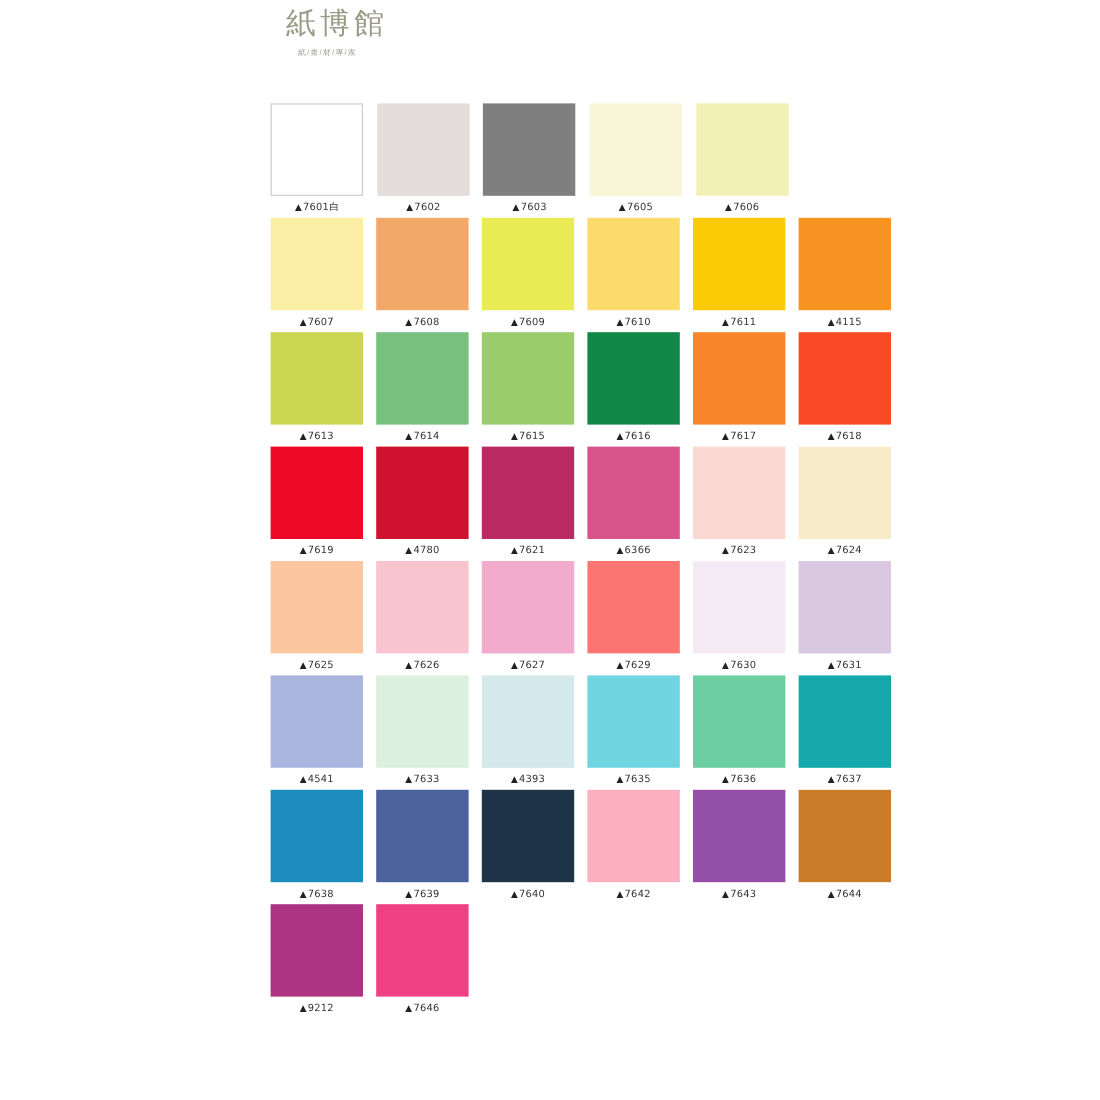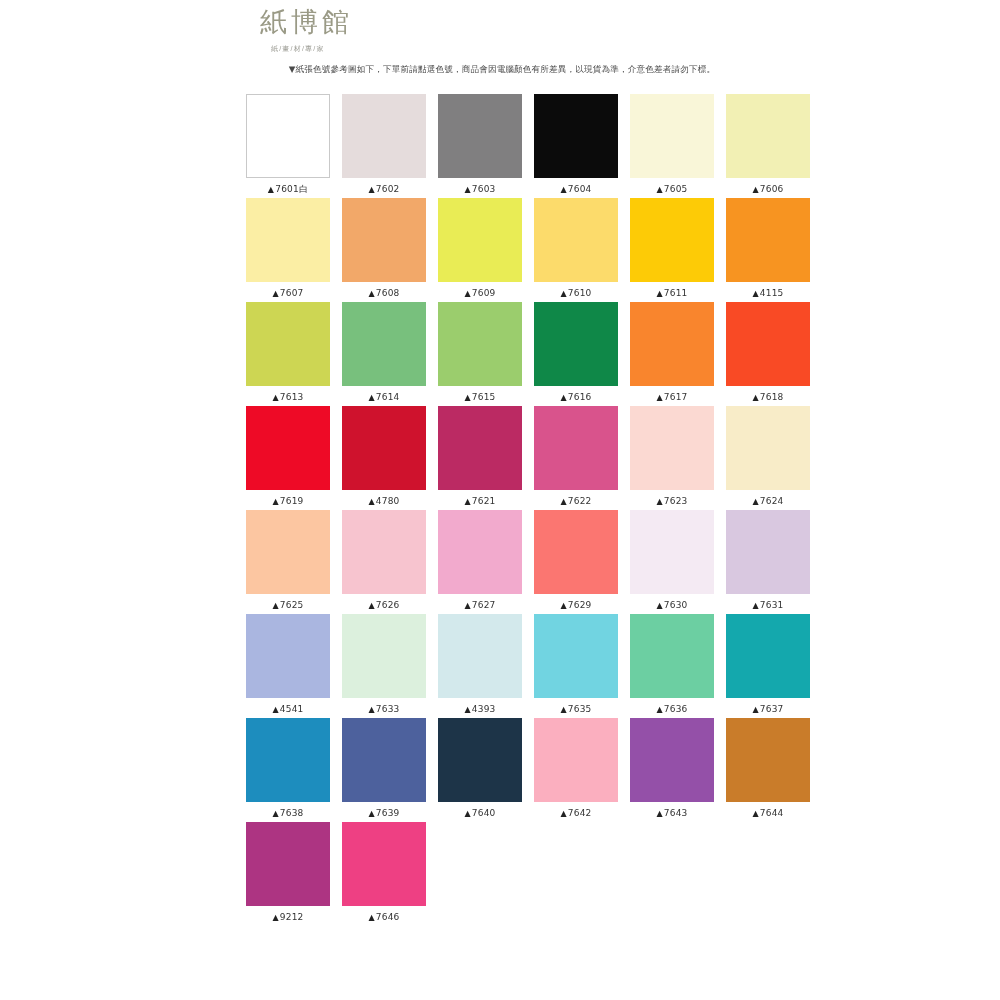--- a/index.html
+++ b/index.html
@@ -122,41 +122,36 @@
 
 <div class="page">
 
   <div class="header">
     <div class="logo-block">
       <span class="logo-mark">紙博館</span>
       <span class="logo-sub">紙/畫/材/專/家</span>
     </div>
   </div>
 
-  <div class="notice">▼紙張色號參考圖如下，下單前請點選色號，商品會因電腦顏色有所差異，以現貨為準，介意色差者請勿下標。</div>
 
   <div class="grid">
       <div class="row">
         <div class="cell">
           <div class="chip bordered" style="background: rgb(255, 255, 255);"></div>
           <div class="label"><span class="tri">▲</span><span>7601白</span></div>
         </div>
         <div class="cell">
           <div class="chip" style="background: rgb(229, 220, 220);"></div>
           <div class="label"><span class="tri">▲</span><span>7602</span></div>
         </div>
         <div class="cell">
           <div class="chip" style="background: rgb(128, 127, 128);"></div>
           <div class="label"><span class="tri">▲</span><span>7603</span></div>
         </div>
         <div class="cell">
-          <div class="chip" style="background: rgb(11, 11, 11);"></div>
-          <div class="label"><span class="tri">▲</span><span>7604</span></div>
-        </div>
-        <div class="cell">
           <div class="chip" style="background: rgb(249, 246, 216);"></div>
           <div class="label"><span class="tri">▲</span><span>7605</span></div>
         </div>
         <div class="cell">
           <div class="chip" style="background: rgb(242, 240, 180);"></div>
           <div class="label"><span class="tri">▲</span><span>7606</span></div>
         </div>
       </div>
       <div class="row">
         <div class="cell">
@@ -218,21 +213,21 @@
         <div class="cell">
           <div class="chip" style="background: rgb(207, 18, 45);"></div>
           <div class="label"><span class="tri">▲</span><span>4780</span></div>
         </div>
         <div class="cell">
           <div class="chip" style="background: rgb(187, 42, 99);"></div>
           <div class="label"><span class="tri">▲</span><span>7621</span></div>
         </div>
         <div class="cell">
           <div class="chip" style="background: rgb(217, 83, 140);"></div>
-          <div class="label"><span class="tri">▲</span><span>7622</span></div>
+          <div class="label"><span class="tri">▲</span><span>6366</span></div>
         </div>
         <div class="cell">
           <div class="chip" style="background: rgb(251, 217, 210);"></div>
           <div class="label"><span class="tri">▲</span><span>7623</span></div>
         </div>
         <div class="cell">
           <div class="chip" style="background: rgb(248, 236, 200);"></div>
           <div class="label"><span class="tri">▲</span><span>7624</span></div>
         </div>
       </div>

